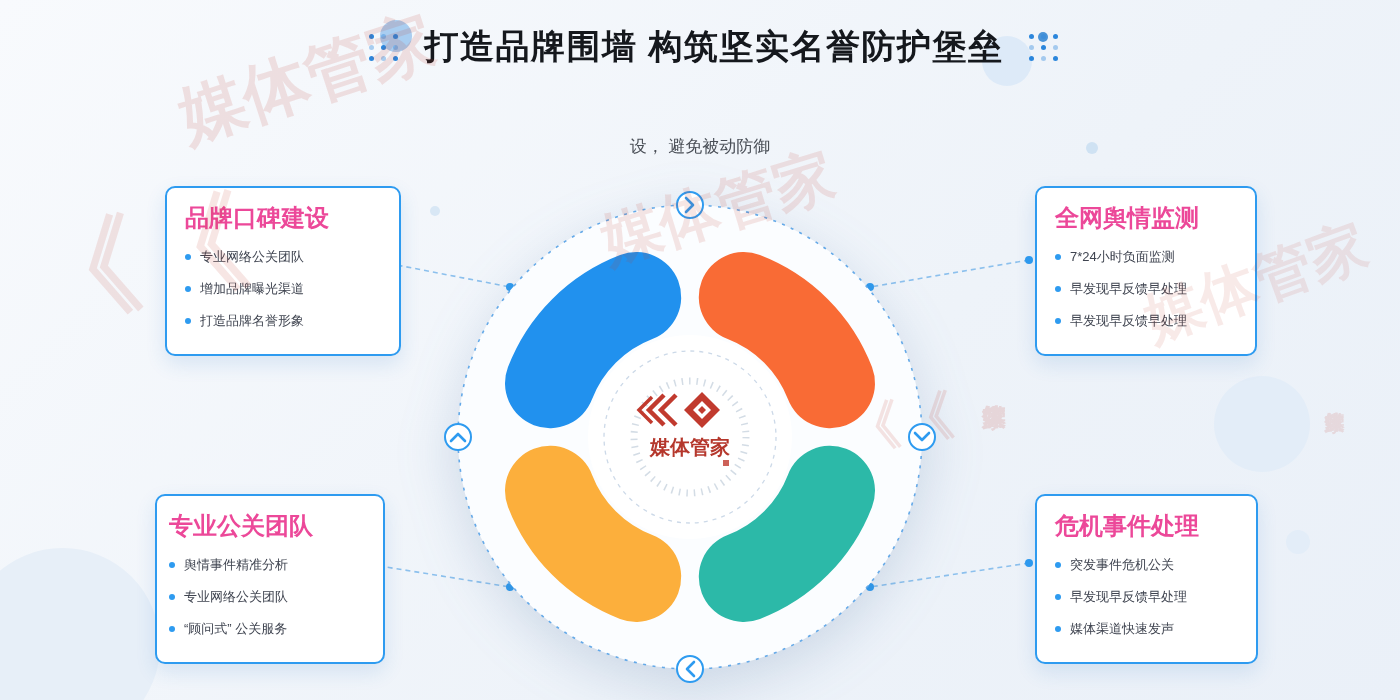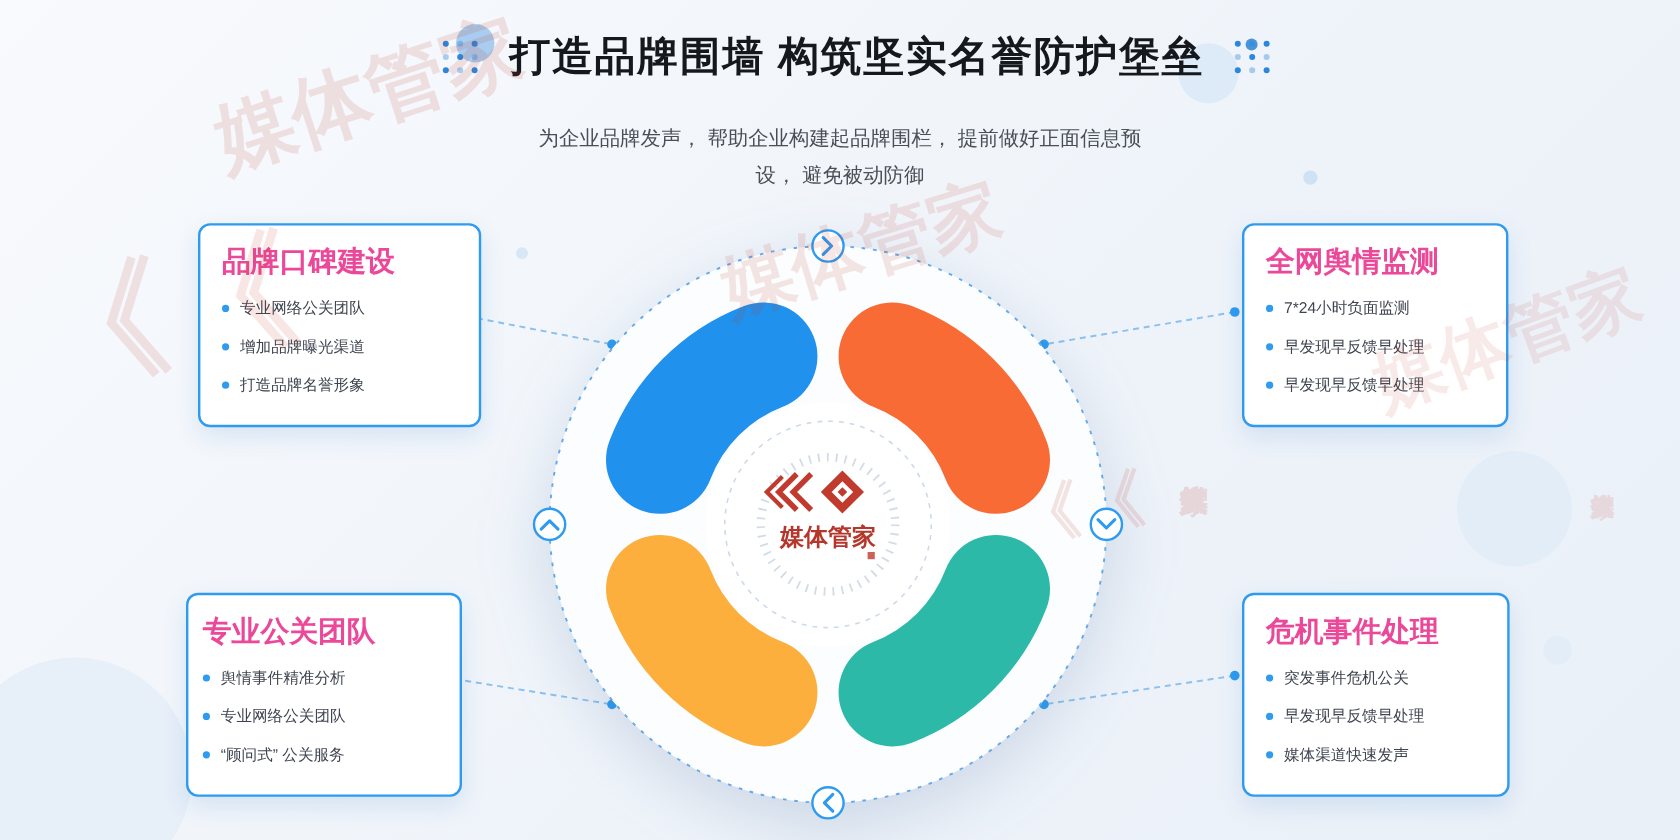--- a/index.html
+++ b/index.html
@@ -87,21 +87,21 @@
       <i></i>
       <i></i>
       <i></i>
       <i></i>
       <i></i>
       <i></i>
       <i></i>
   </span>
 </div>
 <div class="subtitle">
-  <span>为企业品牌发声， 帮助企业构建起品牌围栏，  提前做好正面信息预</span><br>
+  <br>
   <span>设， 避免被动防御</span>
 </div>
 
 <svg class="connectors" width="1400" height="700">
   <g stroke="#8cc0ed" stroke-width="1.6" stroke-dasharray="5 4">
     <line x1="371" y1="260" x2="510" y2="287"></line>
     <line x1="1029" y1="260" x2="870" y2="287"></line>
     <line x1="361" y1="563" x2="510" y2="587"></line>
     <line x1="1029" y1="563" x2="870" y2="587"></line>
   </g>

